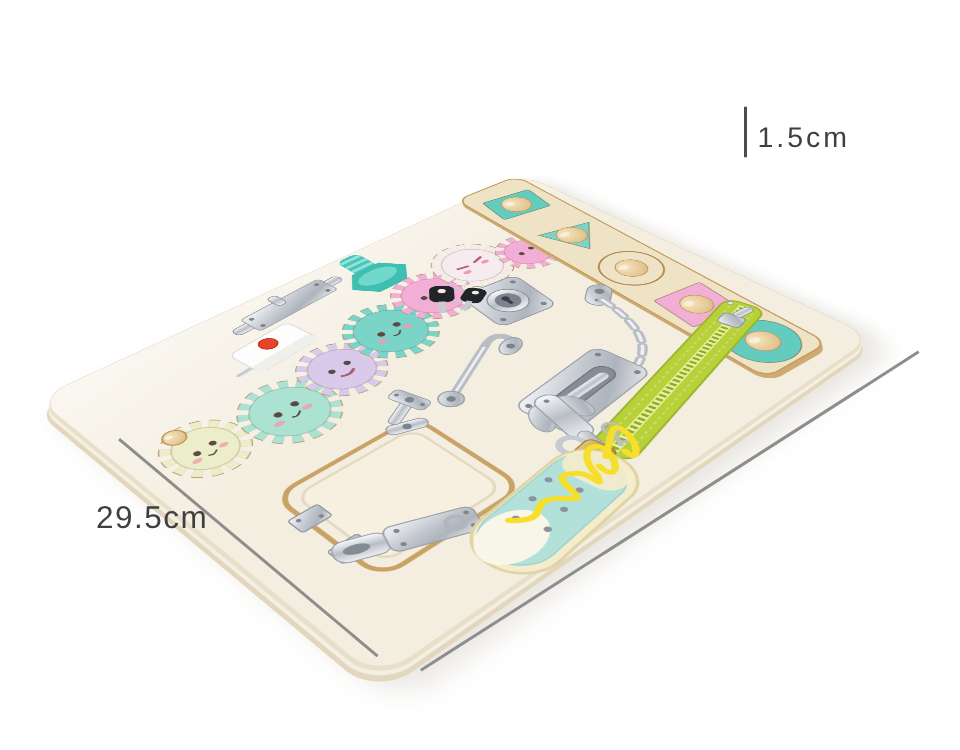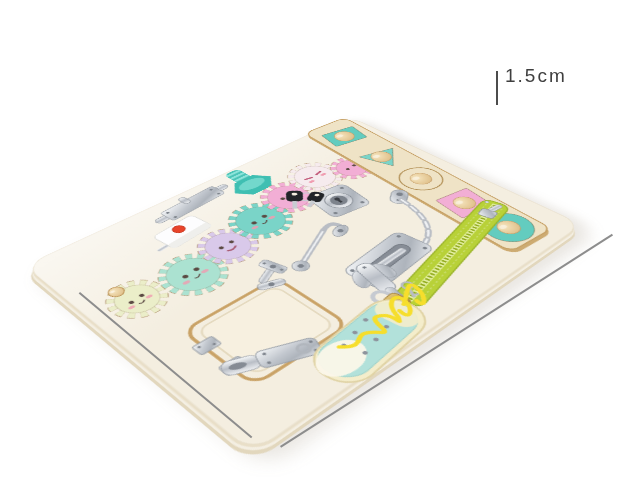--- a/index.html
+++ b/index.html
@@ -4,21 +4,21 @@
 <style>
   html,body{margin:0;padding:0;background:#ffffff;}
   .scene{position:relative;width:640px;height:500px;background:#fff;overflow:hidden;
          font-family:"Liberation Sans",sans-serif;}
   .board3d{position:absolute;left:87px;top:77px;width:450px;height:335px;
            transform:perspective(950px) rotateX(55deg) rotateZ(-44deg);
            transform-origin:50% 50%;}
   .board3d svg{overflow:visible;display:block;
            filter:drop-shadow(5px 12px 9px rgba(120,100,70,.16));}
   .dim-text{position:absolute;color:var(--label-text,#3f3f3f);}
-  .t-thick{left:505px;top:65px;font-size:19px;letter-spacing:2px;}
+  .t-thick{left:505px;top:82px;font-size:19px;letter-spacing:2px;}
   .t-left{left:64px;top:334px;font-size:21px;letter-spacing:1px;}
   .t-right{left:436px;top:344px;font-size:21px;letter-spacing:1px;}
   .tick-v{position:absolute;left:496px;top:71px;width:2px;height:34px;background:#4c4c4c;}
   .dim-line{position:absolute;height:1.5px;background:#8d8d8d;transform-origin:0 0;}
   .l-left{left:80px;top:292px;width:225px;transform:rotate(40deg);}
   .l-right{left:280px;top:446px;width:394px;transform:rotate(-32.6deg);}
 </style>
 </head>
 <body>
 
@@ -347,15 +347,16 @@
         </g>
         <path d="M-26,-14 C-8,10 -6,-24 12,2 C20,16 18,-28 34,-8 C40,0 30,14 40,2 C50,-22 70,-20 62,-4 C56,8 42,14 48,-2 M58,-4 C76,-12 92,-24 86,-8 C81,6 64,16 70,2" fill="none" style="stroke:var(--lace-yellow)" stroke-width="4.5" stroke-linecap="round"></path>
       </g>
     </svg>
   </div>
 
   <span class="tick-v"></span>
   <span class="dim-text t-thick">1.5cm</span>
 
   <span class="dim-line l-left"></span>
+  <span class="dim-text t-left">29.5cm</span>
 
   <span class="dim-line l-right"></span>
 </div>
 
 </body></html>

